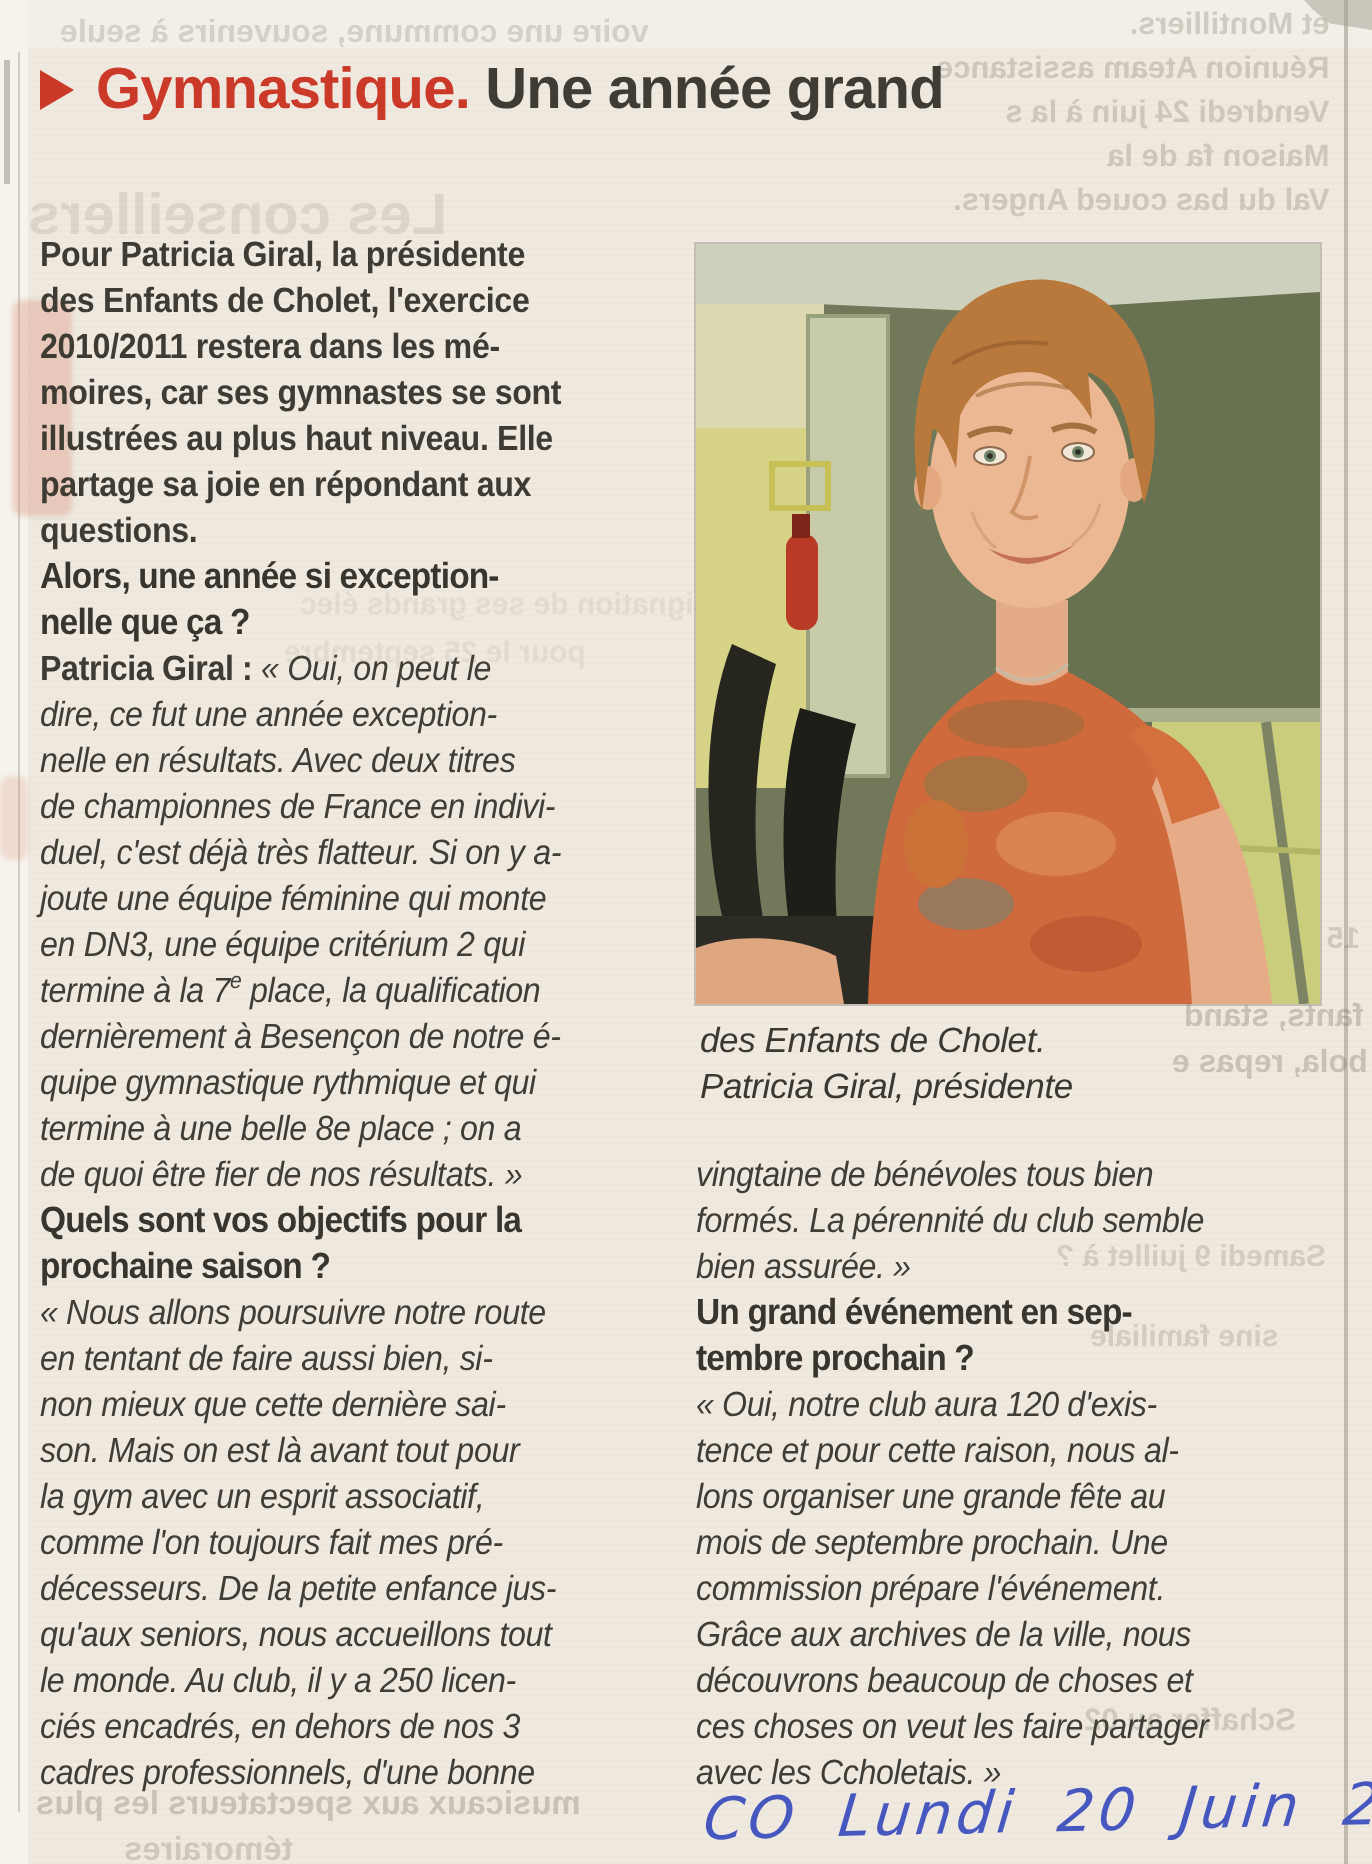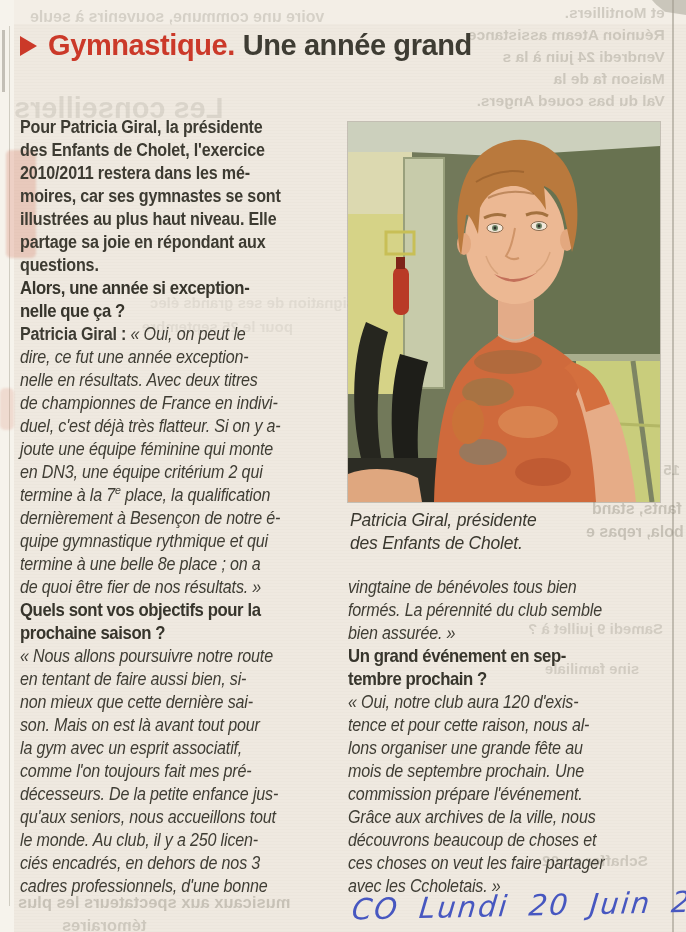--- a/index.html
+++ b/index.html
@@ -180,22 +180,22 @@
     <ellipse cx="191" cy="104" rx="8" ry="4.5" fill="#f2e8da" stroke="#8a6b4f" stroke-width="1"></ellipse>
     <circle cx="191" cy="104" r="3" fill="#6f8568"></circle>
     <circle cx="191" cy="104" r="1.4" fill="#2c2c26"></circle>
     <path d="M167,106 C165,118 162,128 158,134 Q164,139 171,136" stroke="#cf9468" stroke-width="2" fill="none"></path>
     <path d="M138,134 Q142,146 150,152" stroke="#d9a47c" stroke-width="1.5" fill="none"></path>
     <path d="M202,130 Q198,144 188,150" stroke="#d9a47c" stroke-width="1.5" fill="none"></path>
     <path d="M146,152 Q167,163 190,150 Q178,159 166,160 Q154,159 146,152 Z" fill="#c3705a"></path>
   </svg>
 
   <div class="abs caption">
+    <div>des Enfants de Cholet.</div>
     <div>Patricia Giral, présidente</div>
-    <div>des Enfants de Cholet.</div>
   </div>
 
   <div class="abs textcol" style="left:348px;top:576px;width:350px;">
     <div class="line ital">vingtaine de bénévoles tous bien</div>
     <div class="line ital">formés. La pérennité du club semble</div>
     <div class="line ital">bien assurée. »</div>
 
     <div class="line qbold">Un grand événement en sep-</div>
     <div class="line qbold">tembre prochain ?</div>
 

